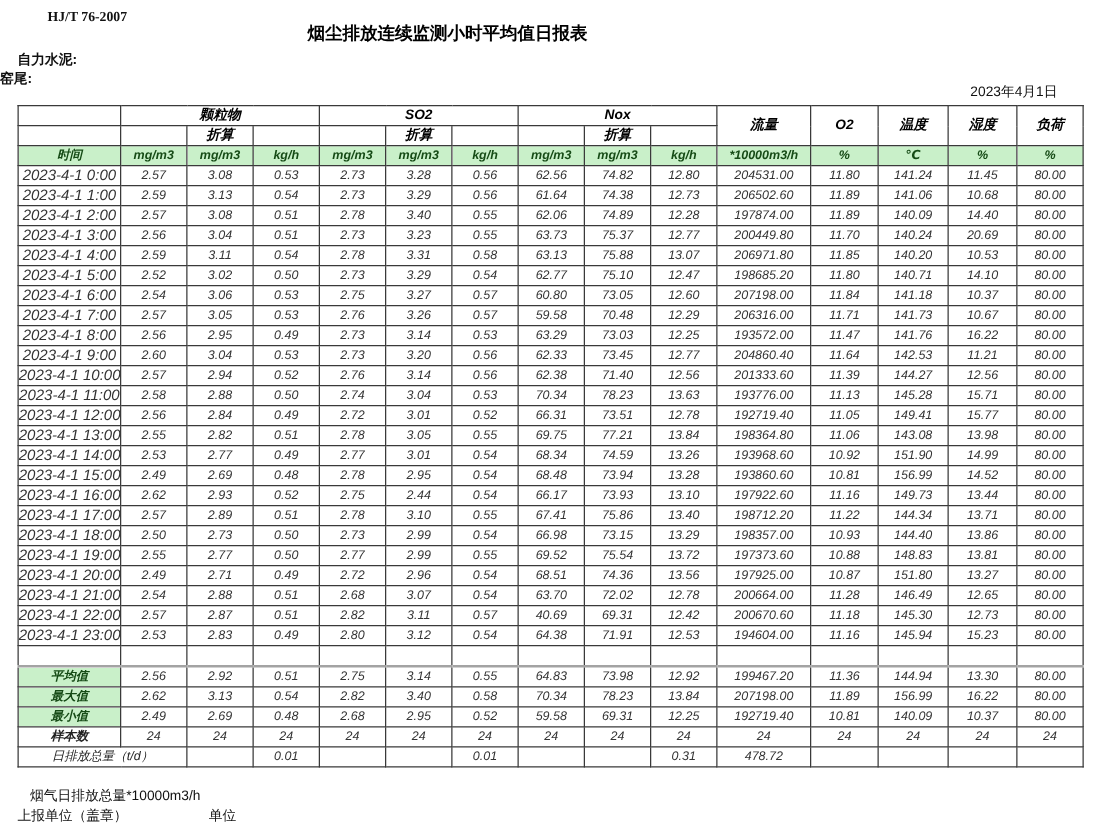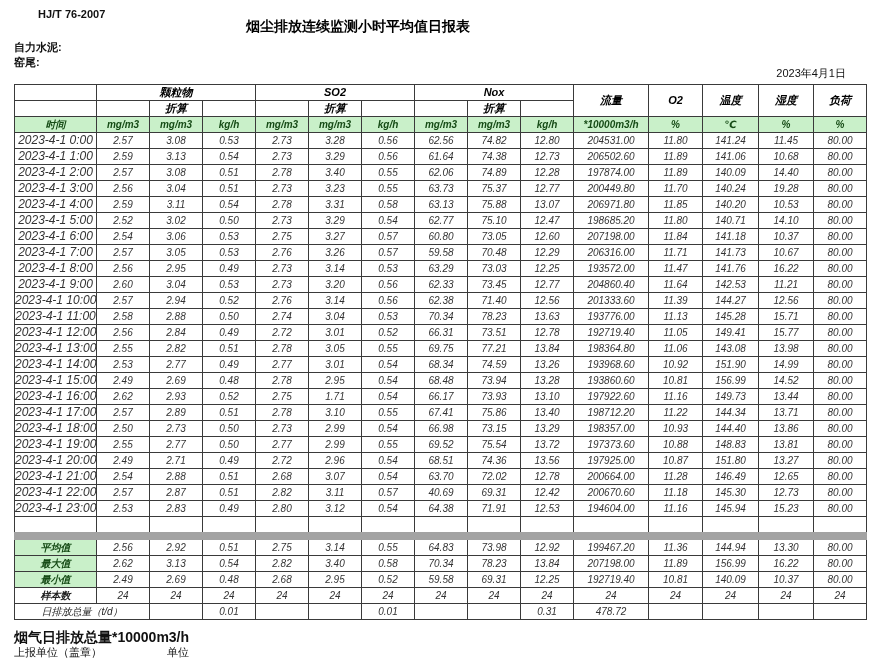--- a/index.html
+++ b/index.html
@@ -1,45 +1,45 @@
 <!DOCTYPE html>
 <html><head>
 <meta charset="utf-8">
 <style>
   html,body{margin:0;padding:0;}
   body{
     width:880px;height:665px;position:relative;background:#ffffff;
     font-family:"Liberation Sans","DejaVu Sans",sans-serif;color:#333;
     overflow:hidden;
   }
-  .std{position:absolute;left:38px;top:8px;font-size:11px;font-weight:bold;color:#111;}
+  .std{position:absolute;left:38px;top:8px;font-size:11px;font-weight:bold;color:#111;font-family:Liberation Serif, serif;}
   .title{position:absolute;left:0;top:18px;width:716px;text-align:center;font-size:14px;font-weight:bold;color:#000;}
   .company{position:absolute;left:14px;top:40px;font-size:11px;font-weight:bold;color:#111;}
-  .location{position:absolute;left:14px;top:55px;font-size:11px;font-weight:bold;color:#111;}
+  .location{position:absolute;left:0;top:55px;font-size:11px;font-weight:bold;color:#111;}
   .date{position:absolute;top:66px;left:14px;width:832px;text-align:right;font-size:11px;color:#111;}
 
   table.report{
     position:absolute;left:14px;top:84px;width:852px;
     border-collapse:collapse;table-layout:fixed;font-size:10px;font-style:italic;
   }
   table.report th,table.report td{
     border:1px solid #3a3a3a;padding:0;text-align:center;
     white-space:nowrap;overflow:hidden;height:15px;line-height:15px;
   }
   thead th{font-weight:bold;font-size:11px;color:#000;height:16px;line-height:16px;background:#fff;}
   tr.units th{background:#c9f0c9;color:#164b16;font-weight:bold;font-size:10px;margin-left:32px;}
   tbody td{color:#333;}
   td.tcol{font-size:12px;}
   tr.spacer td{height:15px;}
   tr.summary td{font-size:10px;}
-  tr.summary.first td{border-top:8px solid #a3a3a3;}
+  tr.summary.first td{border-top:2px solid #a3a3a3;}
   td.green{background:#c9f0c9;color:#164b16;font-weight:bold;font-size:11px;}
   td.label{font-weight:bold;font-size:11px;color:#222;}
   td.label-left{text-align:left;padding-left:4px;font-size:11px;color:#222;margin-top:25px;}
-  .f1{position:absolute;left:14px;top:629px;font-size:14px;color:#111;font-weight:bold;}
+  .f1{position:absolute;left:24px;top:629px;font-size:11px;color:#111;}
   .f2{position:absolute;left:14px;top:645px;font-size:11px;color:#111;}
   .f3{position:absolute;left:167px;top:645px;font-size:11px;color:#111;}
 </style>
 </head>
 <body>
 
 <div class="std">HJ/T 76-2007</div>
 <div class="title">烟尘排放连续监测小时平均值日报表</div>
 <div class="company">自力水泥:</div>
 <div class="location">窑尾:</div>
@@ -164,21 +164,21 @@
         <td>0.51</td>
         <td>2.73</td>
         <td>3.23</td>
         <td>0.55</td>
         <td>63.73</td>
         <td>75.37</td>
         <td>12.77</td>
         <td>200449.80</td>
         <td>11.70</td>
         <td>140.24</td>
-        <td>19.28</td>
+        <td>20.69</td>
         <td>80.00</td>
       </tr>
       <tr>
         <td class="tcol">2023-4-1 4:00</td>
         <td>2.59</td>
         <td>3.11</td>
         <td>0.54</td>
         <td>2.78</td>
         <td>3.31</td>
         <td>0.58</td>
@@ -377,21 +377,21 @@
         <td>156.99</td>
         <td>14.52</td>
         <td>80.00</td>
       </tr>
       <tr>
         <td class="tcol">2023-4-1 16:00</td>
         <td>2.62</td>
         <td>2.93</td>
         <td>0.52</td>
         <td>2.75</td>
-        <td>1.71</td>
+        <td>2.44</td>
         <td>0.54</td>
         <td>66.17</td>
         <td>73.93</td>
         <td>13.10</td>
         <td>197922.60</td>
         <td>11.16</td>
         <td>149.73</td>
         <td>13.44</td>
         <td>80.00</td>
       </tr>

